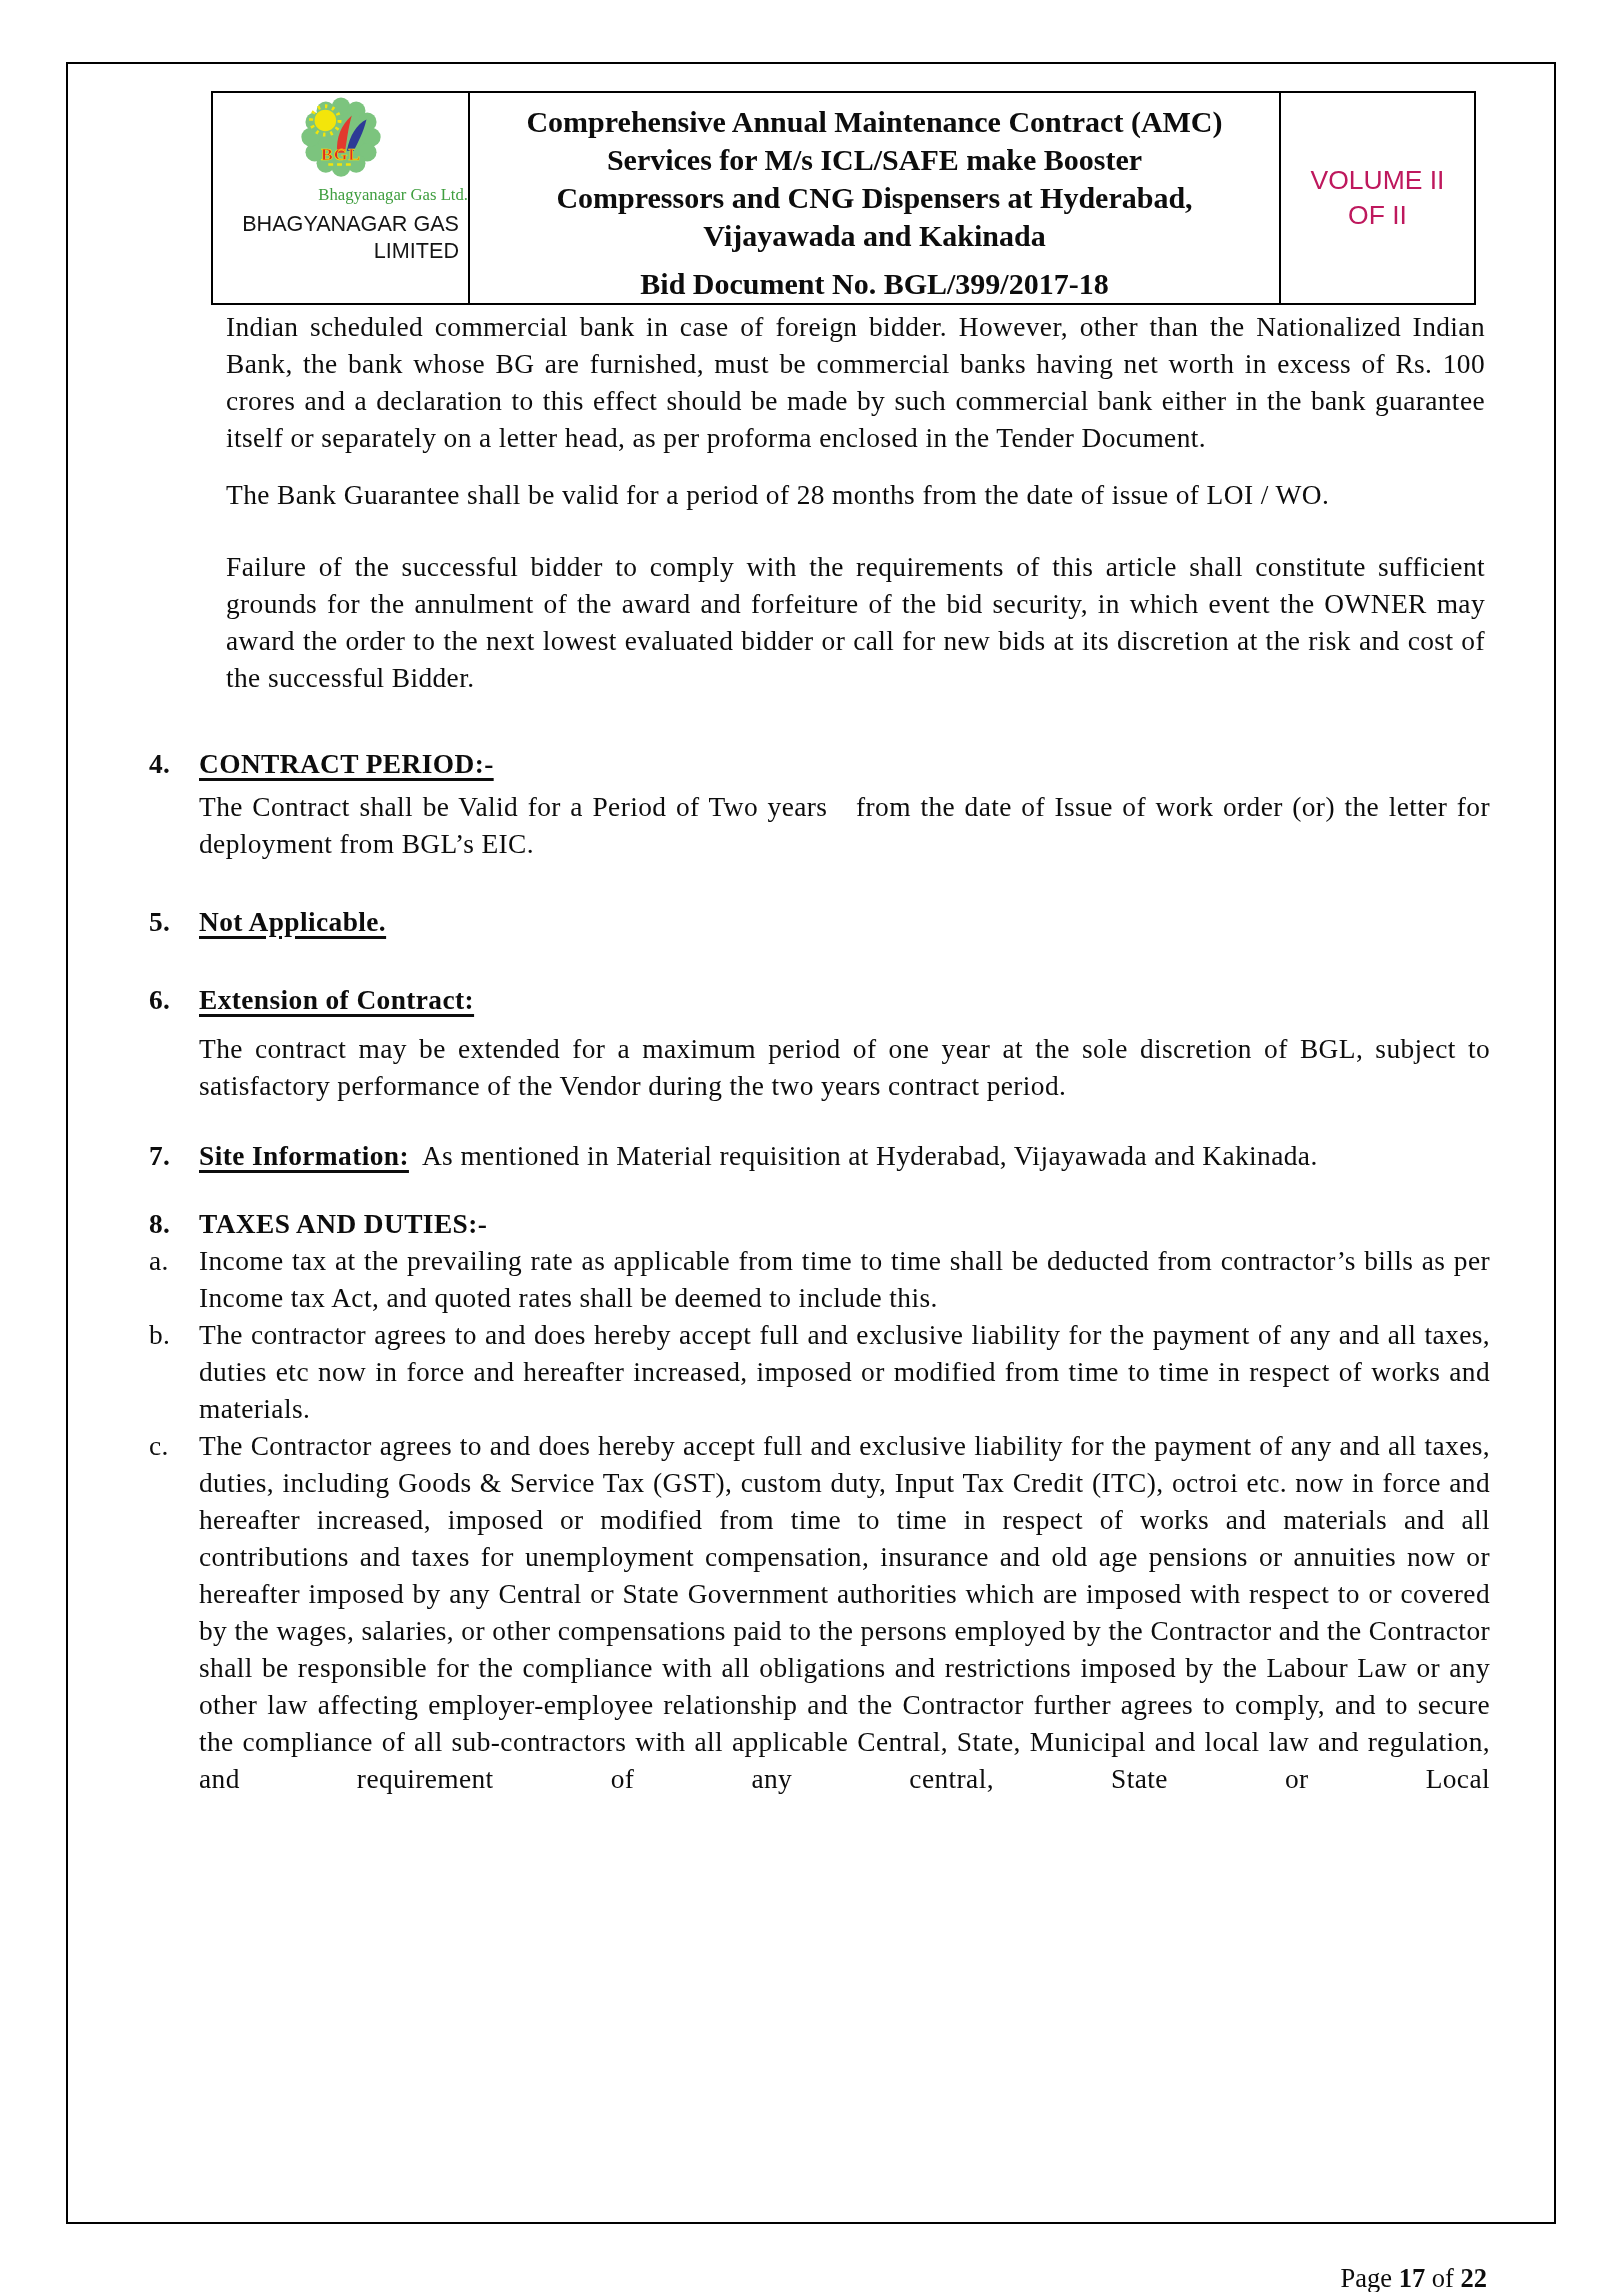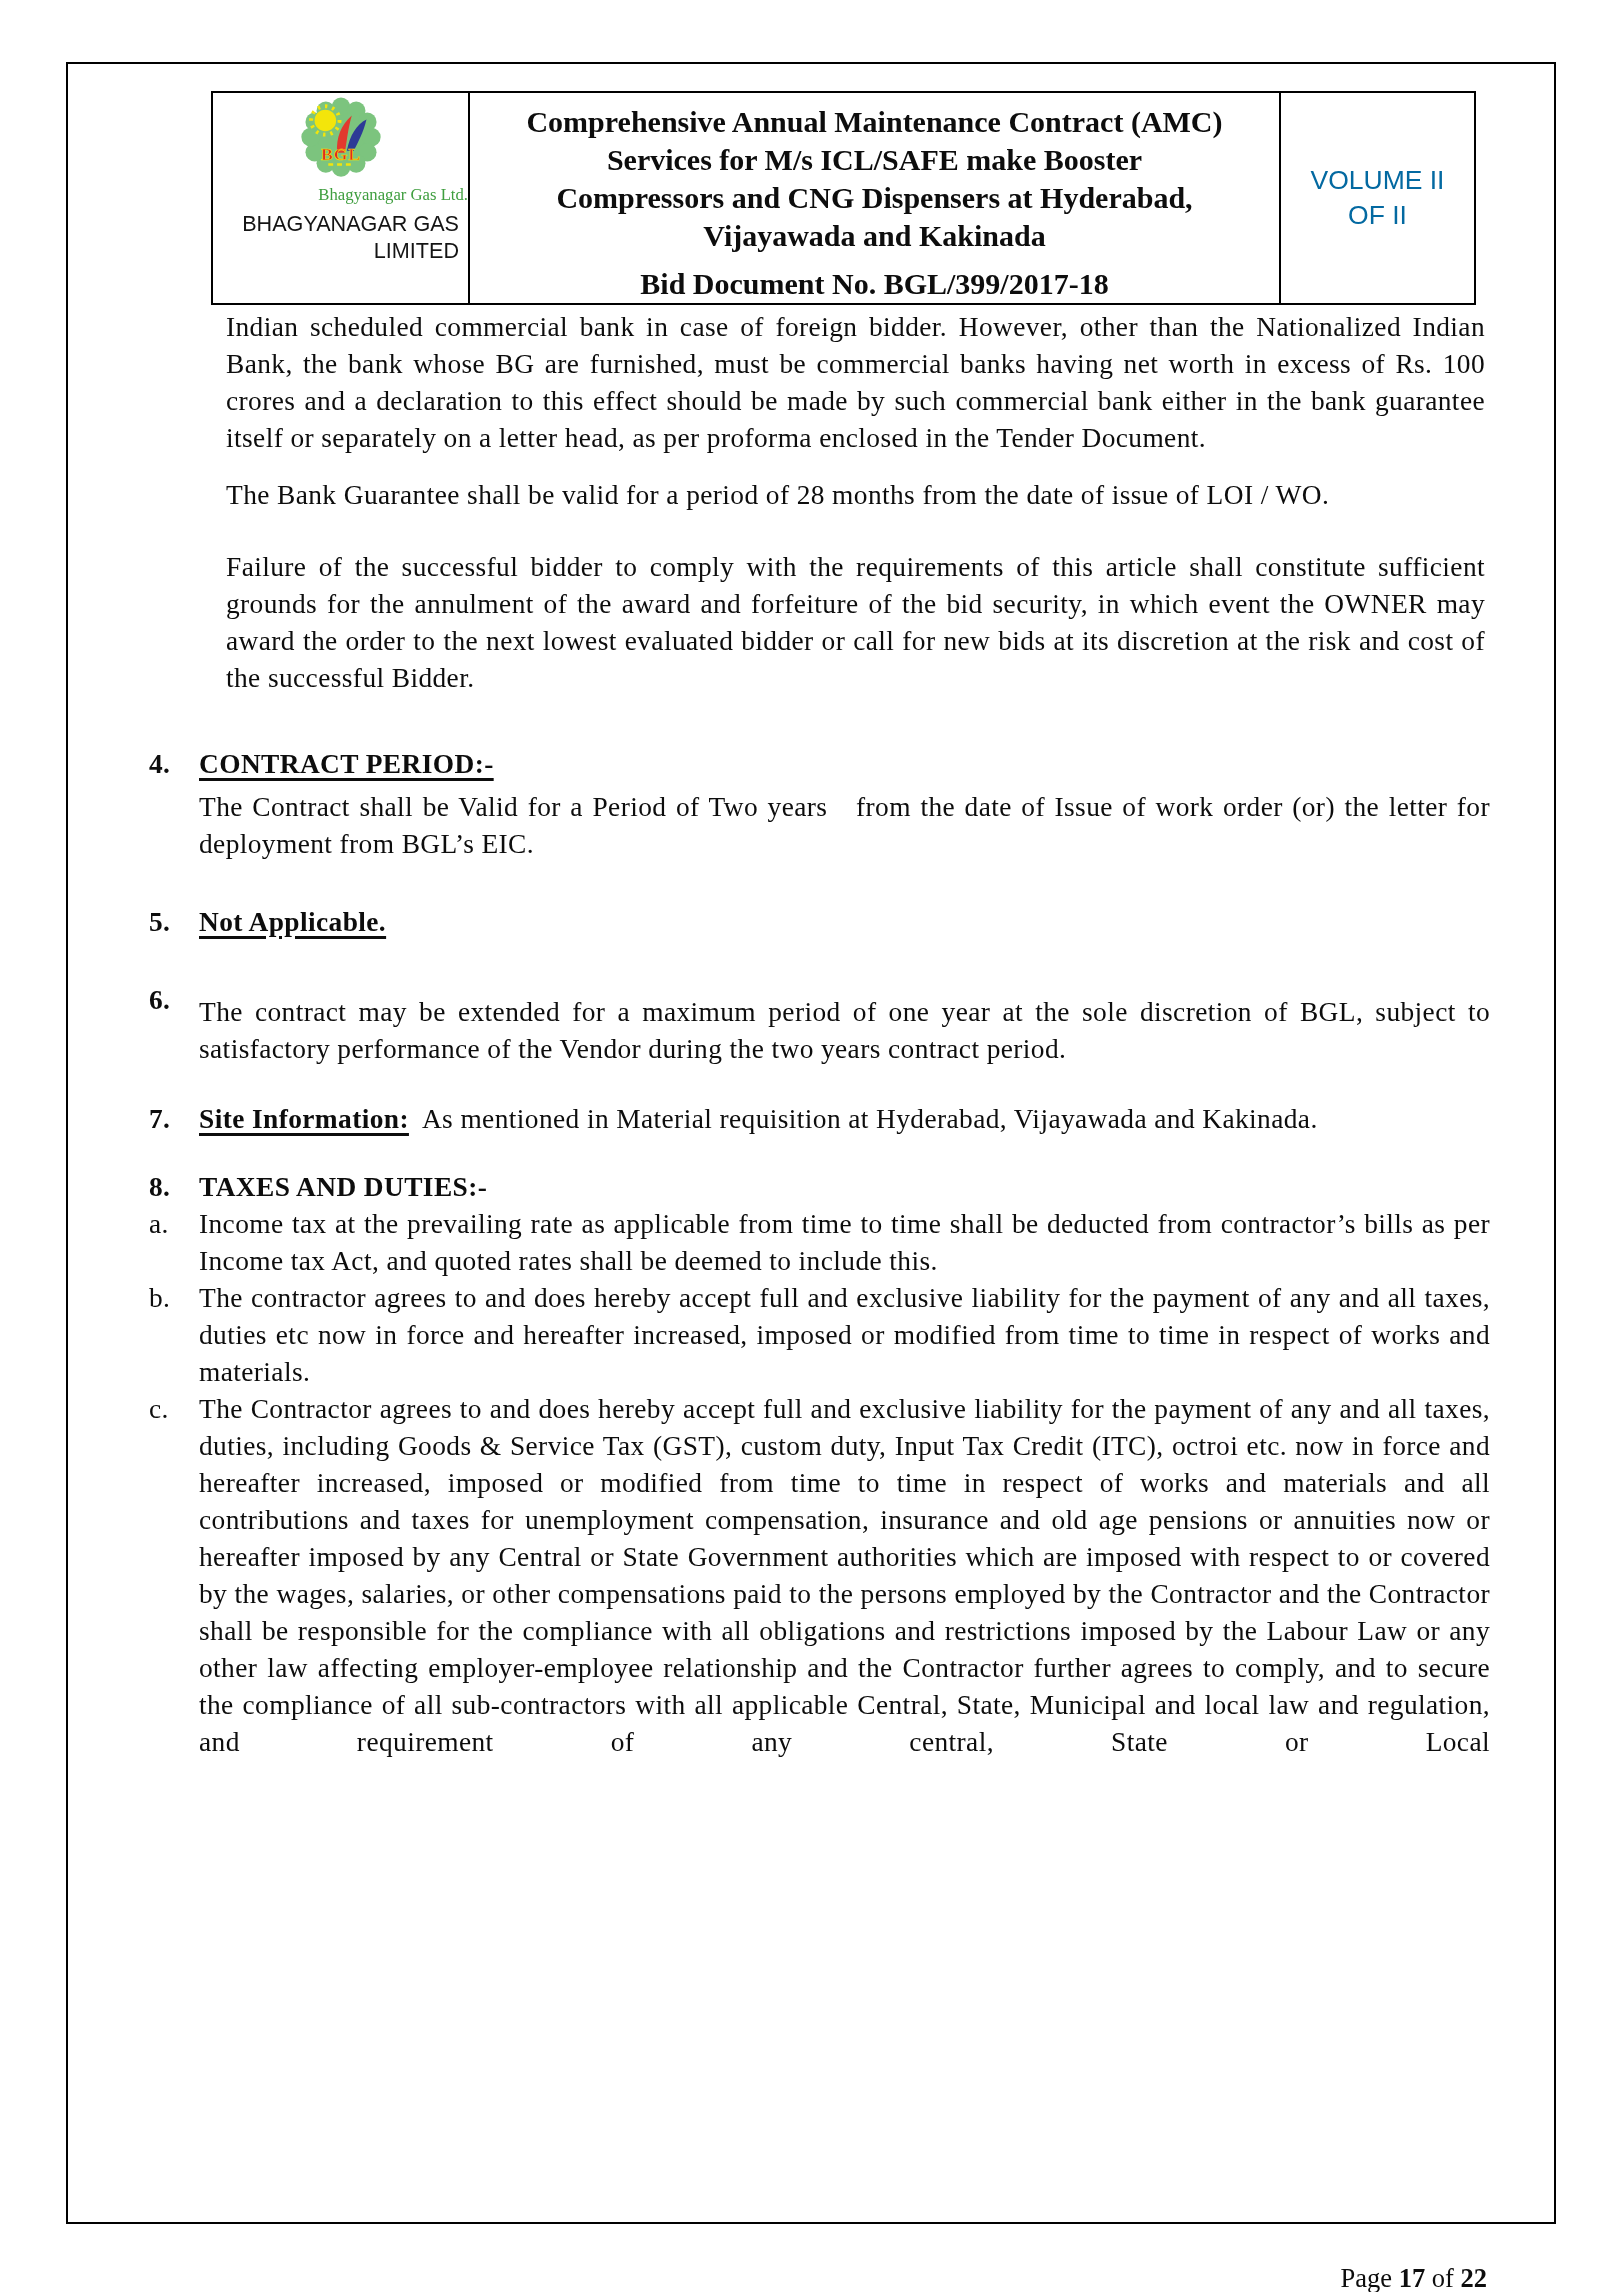--- a/index.html
+++ b/index.html
@@ -23,21 +23,21 @@
   td.c3 { width:195px; vertical-align:middle; text-align:center; }
   .pinkline { position:absolute; left:204px; top:2.9px; width:2px; height:102px; }
   .logo-svg { display:block; margin:0 auto; }
   .script-name { font-size:16.7px; font-weight:normal; line-height:17.6px; margin-top:-2px; }
   .company-name {
     font-family:"Liberation Sans","DejaVu Sans",sans-serif; font-size:21.6px;
     line-height:27.4px; color:#141414; margin:5.9px auto 0; width:237px;
   }
   .title-wrap { font-weight:bold; font-size:30px; line-height:38px; }
   .doc-title { max-width:702px; margin:10px auto; }
-  .vol { font-family:"Liberation Sans","DejaVu Sans",sans-serif; font-size:26.5px; line-height:35px; color:#0369a1; }
+  .vol { font-family:"Liberation Sans","DejaVu Sans",sans-serif; font-size:26.5px; line-height:35px; color:#be185d; }
   
   .para {
     margin-left:158px; margin-right:69px; font-size:27.4px; line-height:37px;
     letter-spacing:0.4px; text-align:justify;
   }
   .p1 { margin-top:3.9px; }
   .p2 { margin-top:19.6px; }
   .p3 { margin-top:37px; }
   .p4 { margin-top:35px; }
   .sec { display:flex; padding-left:81px; margin-right:64px; font-size:27.4px; line-height:37px; letter-spacing:0.4px; }
@@ -128,20 +128,21 @@
     <div class="sec s5">
       <span class="num b">5.</span>
       <div class="secbody">
         <span class="shead ul">Not Applicable.</span>
       </div>
     </div>
 
     <div class="sec s6">
       <span class="num b">6.</span>
       <div class="secbody">
+        <div class="shead ul">Extension of Contract:</div>
         <div class="stext just">The contract may be extended for a maximum period of one year at the sole discretion of BGL, subject to satisfactory performance of the Vendor during the two years contract period.</div>
       </div>
     </div>
 
     <div class="sec s7">
       <span class="num b">7.</span>
       <div class="secbody">
         <span class="shead ul">Site Information:</span><span class="presp">  As mentioned in Material requisition at Hyderabad, Vijayawada and Kakinada.</span>
       </div>
     </div>

